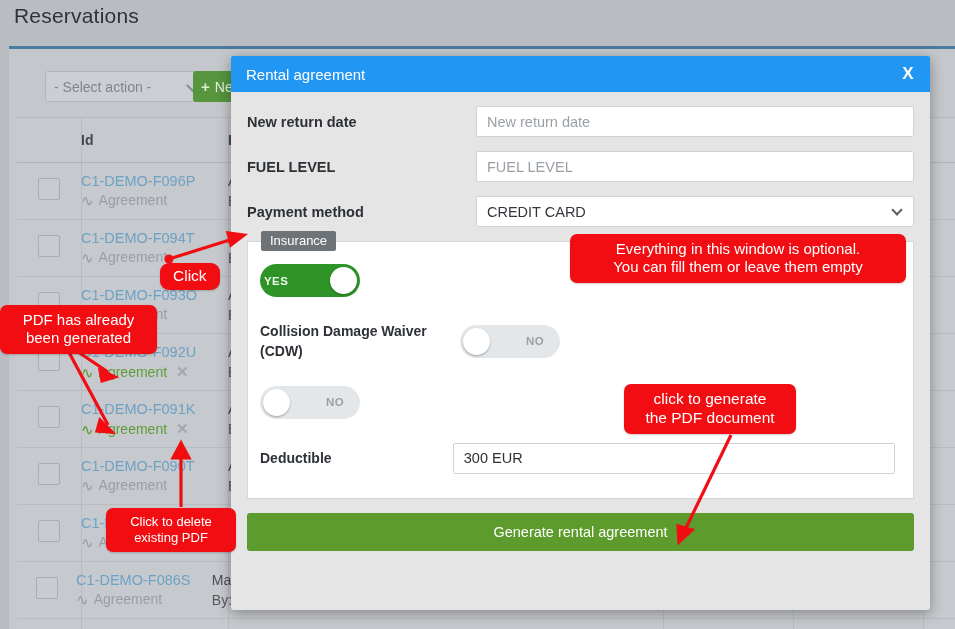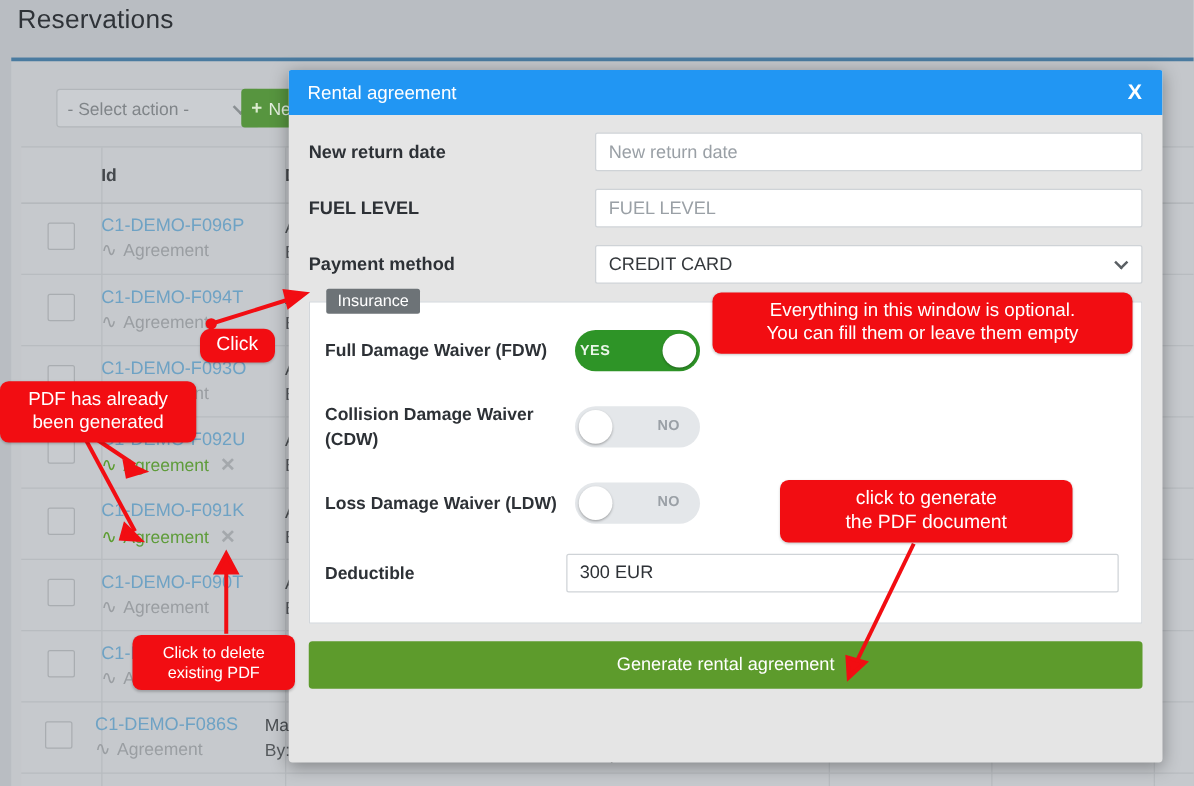--- a/index.html
+++ b/index.html
@@ -159,21 +159,21 @@
   .callout {
     position:absolute; background:#f20d12; color:#fff;
     border-radius:7px; padding:6px 12px; font-size:15px;
     line-height:1.22; text-align:center; white-space:pre-line;
     box-shadow:0 1px 2px rgba(0,0,0,.2);
   }
   #callout-click { left:160px; top:263px; font-size:15.5px; padding:4px 13px; border-radius:9px;}
   #callout-pdf-generated { left:0px; top:305px; width:157px; font-size:15px; }
   #callout-delete-pdf { left:106px; top:508px; width:130px; font-size:13px; }
   #callout-optional { left:570px; top:234px; width:336px; font-size:15px; }
-  #callout-generate { left:624px; top:384px; width:234px; font-size:15.5px; }
+  #callout-generate { left:624px; top:384px; width:172px; font-size:15.5px; }
   svg.arrows { position:absolute; inset:0; width:955px; height:629px; pointer-events:none; }
 </style>
 </head>
 <body>
 
 <div id="bg-page">
 
   <div id="page-title">Reservations</div>
 
   <div id="panel">
@@ -417,37 +417,35 @@
           <span>CREDIT CARD</span>
           <span class="caret2"></span>
         </div>
       </div>
     </div>
 
     <div id="insurance-panel">
       <div id="insurance-legend">Insurance</div>
 
       <div class="ins-row">
-        <div class="ins-label">Full Damage Waiver (FDW)</div>
         <div class="toggle on">
           <span class="tlabel">YES</span>
           <span class="knob"></span>
         </div>
       </div>
 
       <div class="ins-row">
         <div class="ins-label">Collision Damage Waiver (CDW)</div>
         <div class="toggle off">
           <span class="tlabel">NO</span>
           <span class="knob"></span>
         </div>
       </div>
 
       <div class="ins-row">
-        <div class="ins-label">Loss Damage Waiver (LDW)</div>
         <div class="toggle off">
           <span class="tlabel">NO</span>
           <span class="knob"></span>
         </div>
       </div>
 
       <div class="ins-row" style="margin-bottom:0">
         <div class="ins-label">Deductible</div>
         <div class="deduct-input">300 EUR</div>
       </div>

